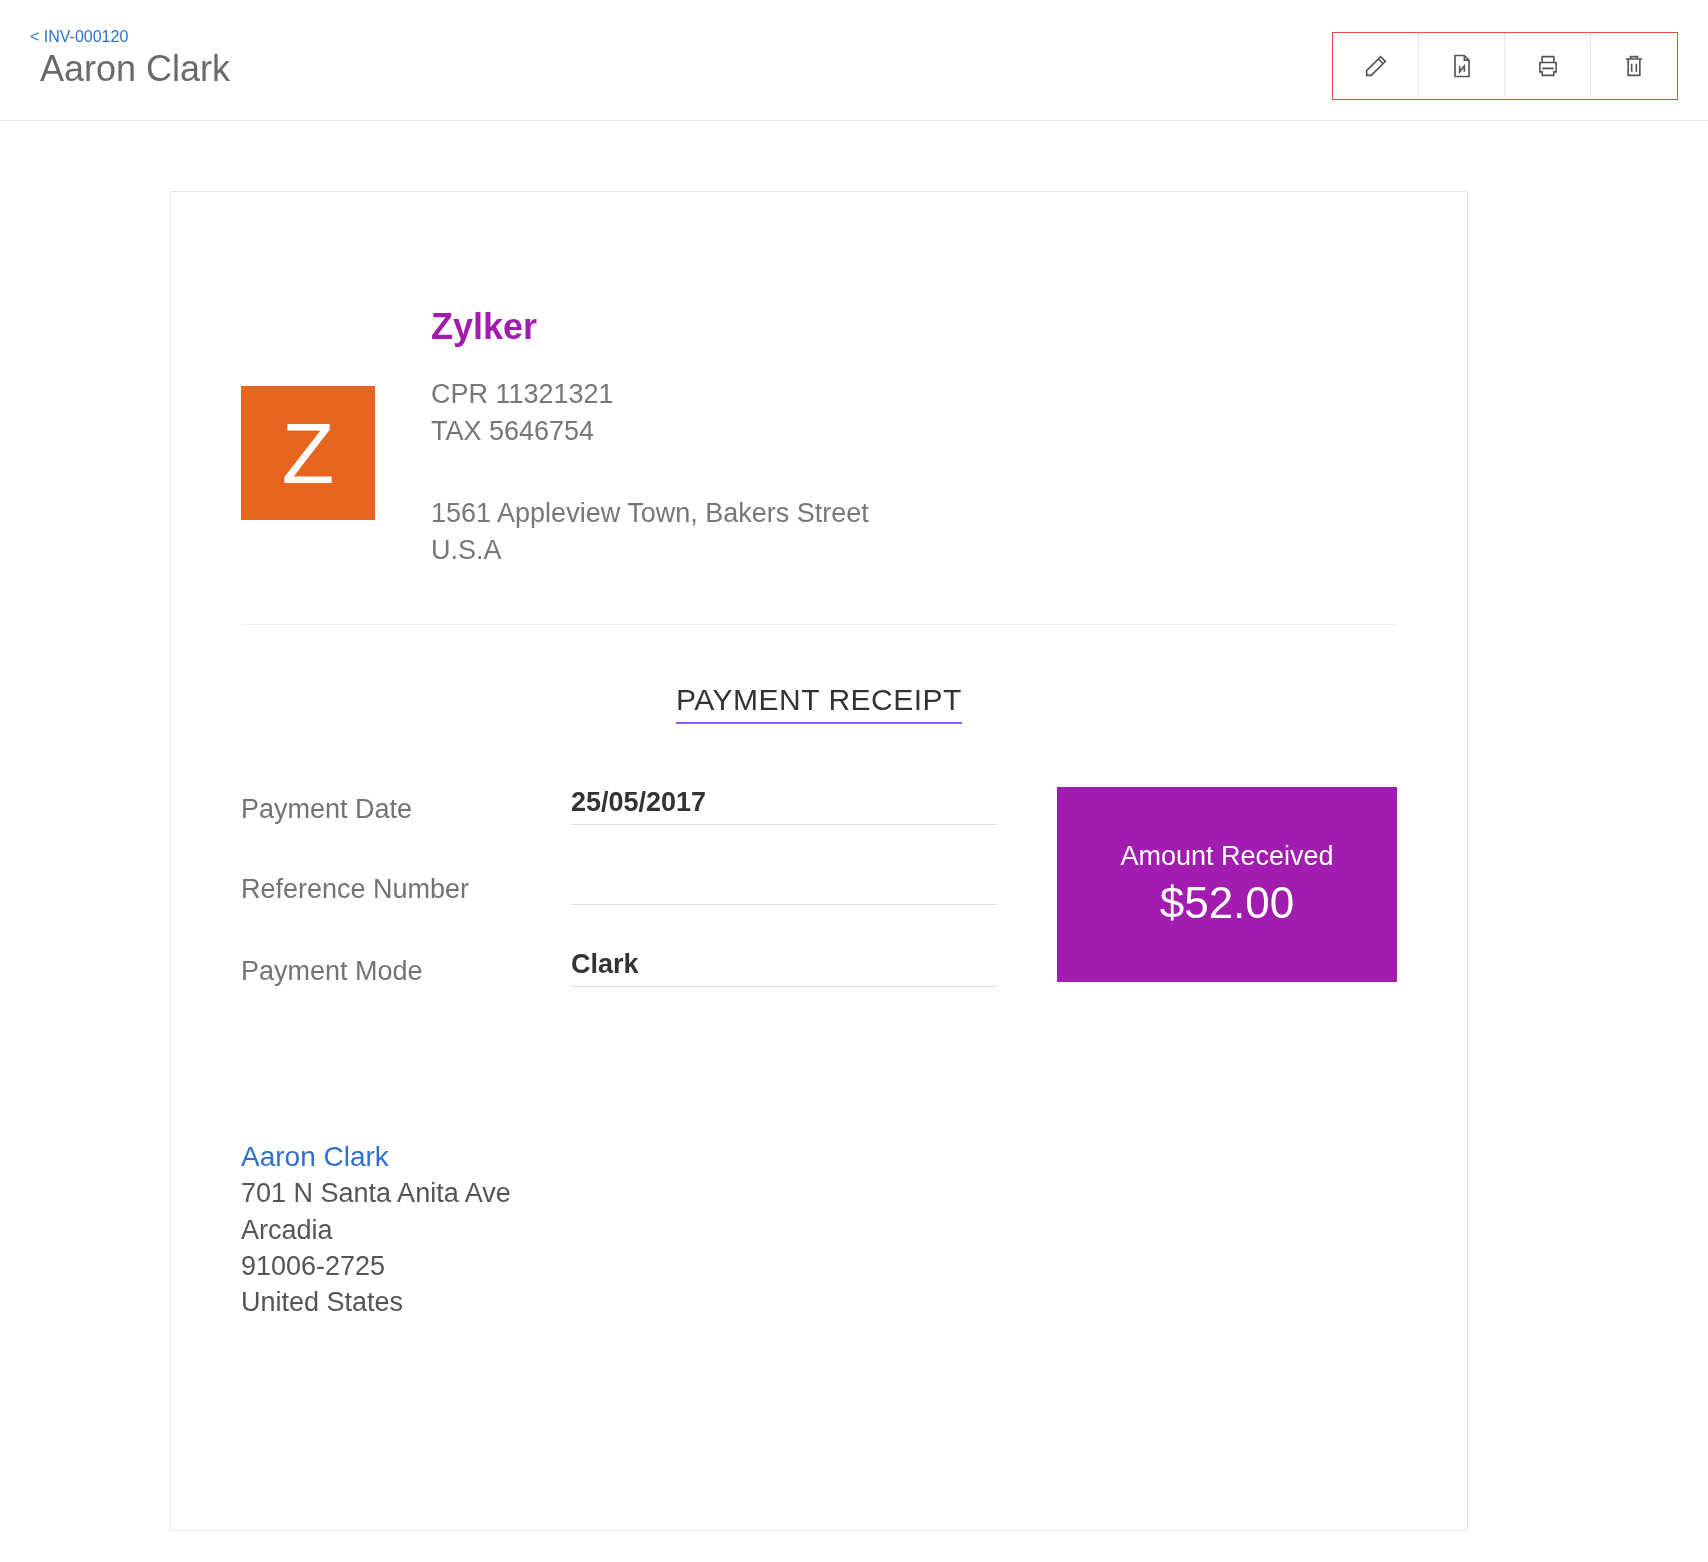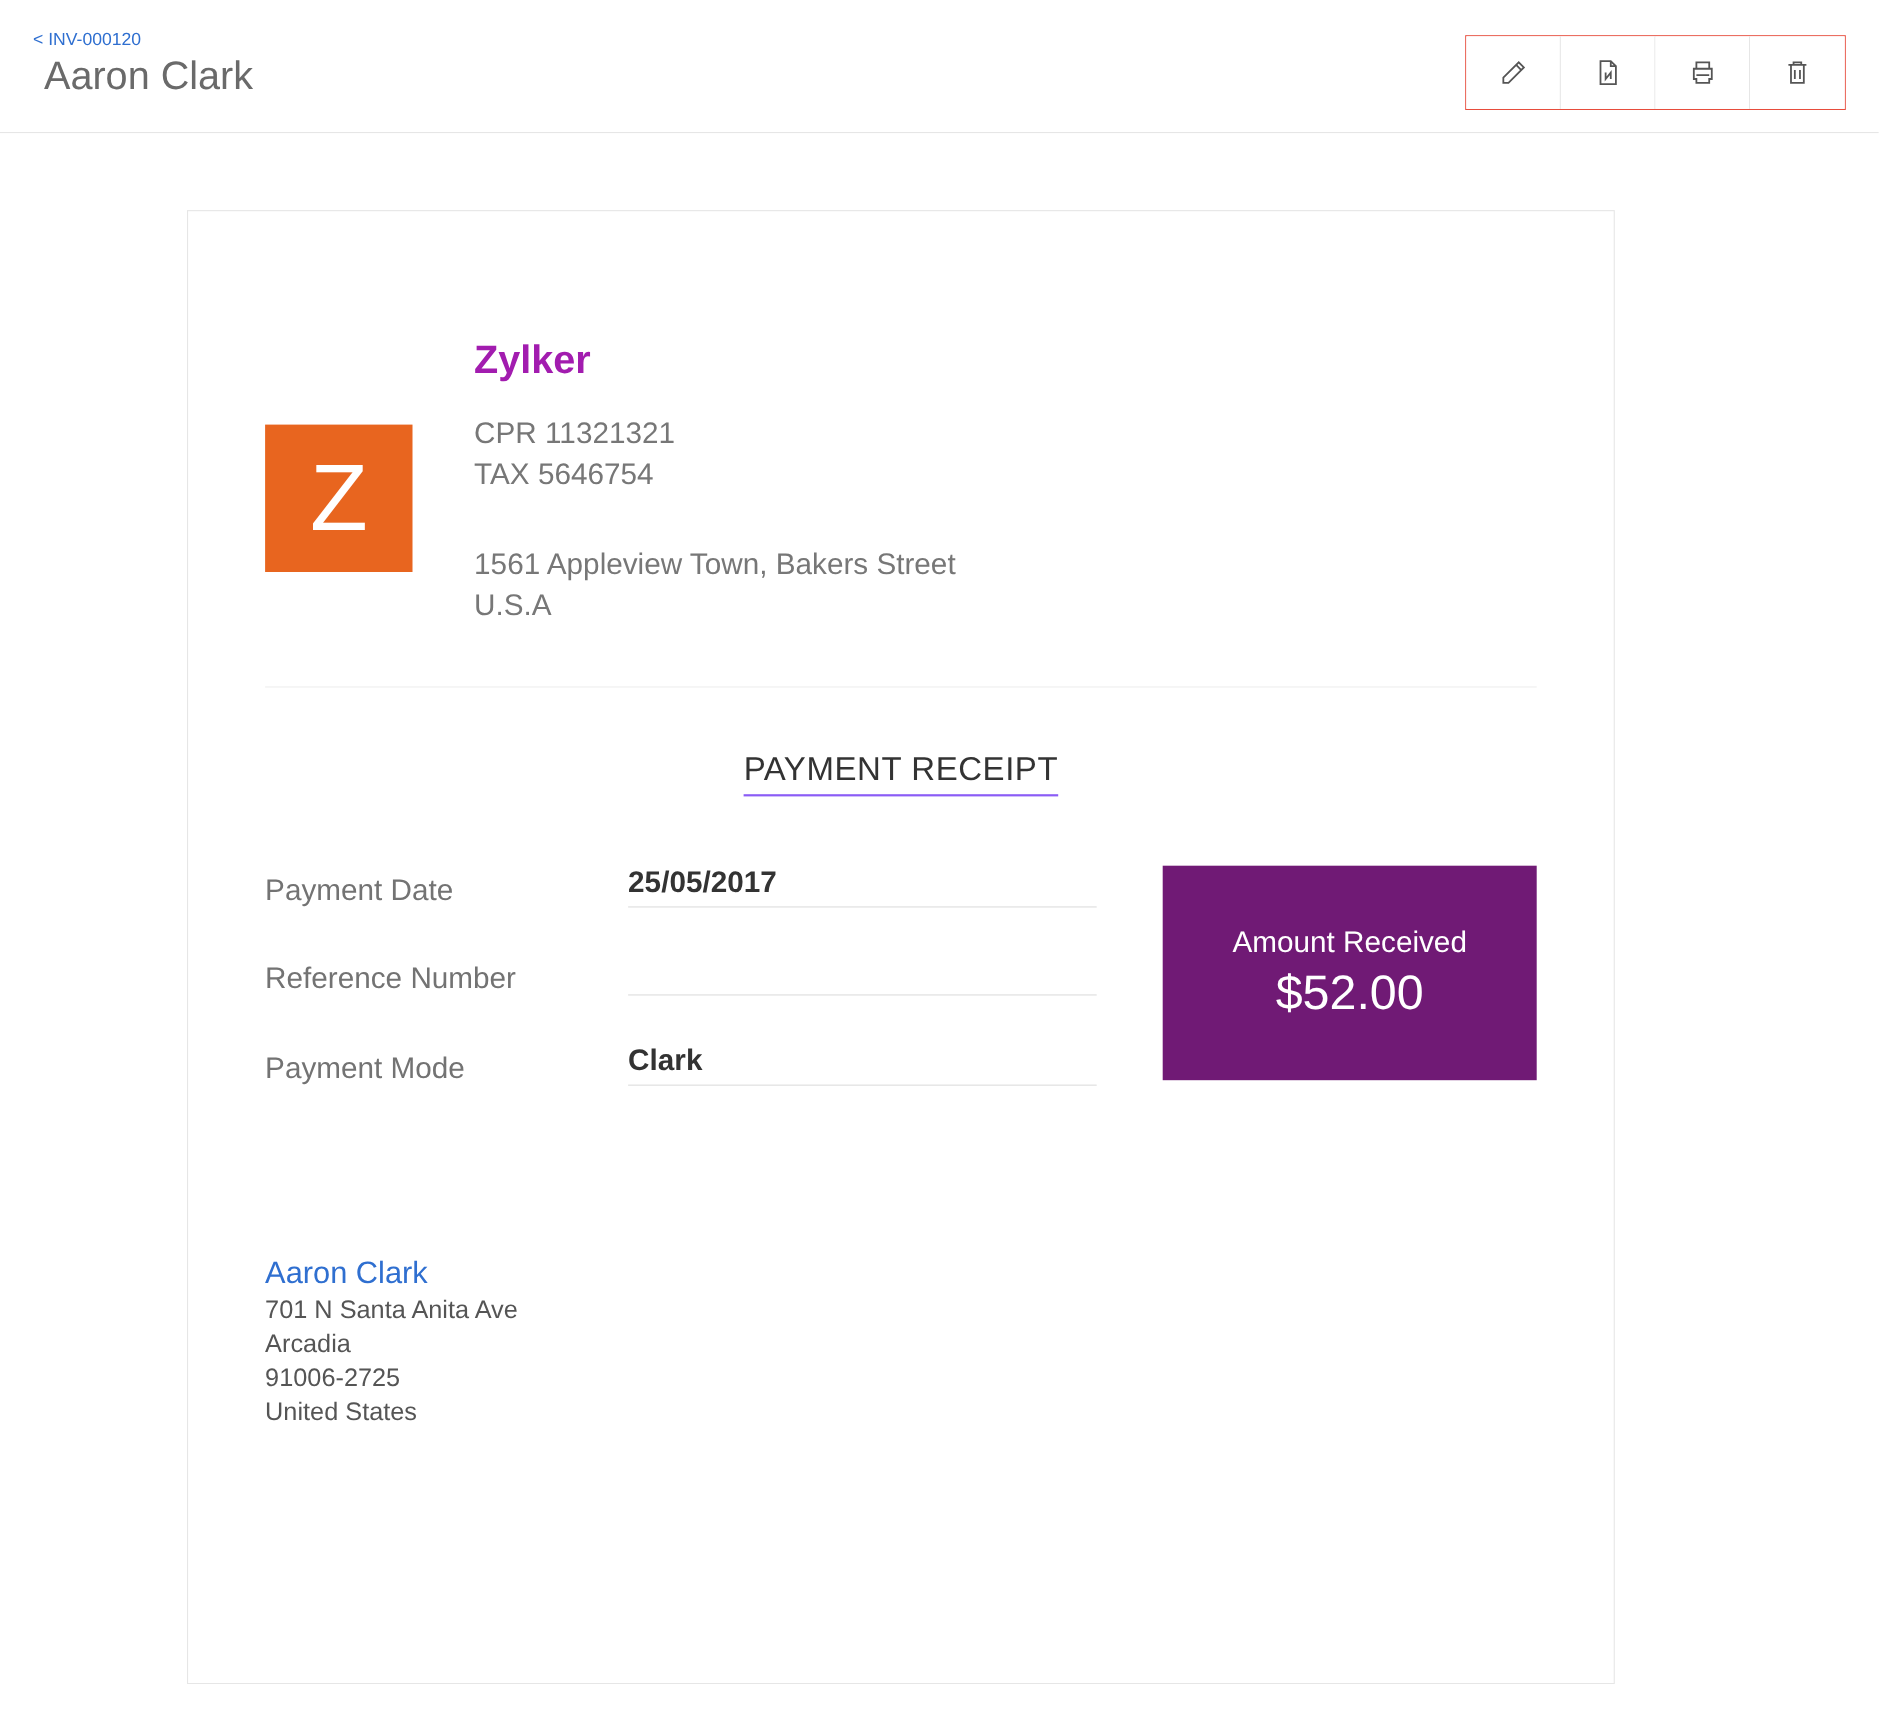--- a/index.html
+++ b/index.html
@@ -121,21 +121,21 @@
       flex: 1;
       border-bottom: 1px solid #ddd;
       font-size: 27px;
       font-weight: 700;
       color: #333;
       padding-bottom: 6px;
       min-height: 36px;
     }
     .amount-box {
       width: 340px;
-      background: #701a75;
+      background: #a21caf;
       color: #fff;
       text-align: center;
       padding: 54px 20px;
       flex-shrink: 0;
     }
     .amount-label { font-size: 27px; margin-bottom: 6px; }
     .amount-value { font-size: 44px; font-weight: 400; }
     .billto-block { }
     .billto-heading {
       font-size: 27px;
@@ -144,21 +144,21 @@
       margin-bottom: 20px;
     }
     .billto-name {
       color: #2f6fd0;
       font-size: 28px;
       cursor: pointer;
       margin-bottom: 2px;
       display: inline-block;
     }
     .billto-address {
-      font-size: 23px;
+      font-size: 27px;
       color: #555;
       line-height: 1.35;
     }
   </style>
 </head>
 <body>
 
 <div class="header">
   <div class="header-left">
     <a class="breadcrumb-link">&lt; INV-000120</a>

